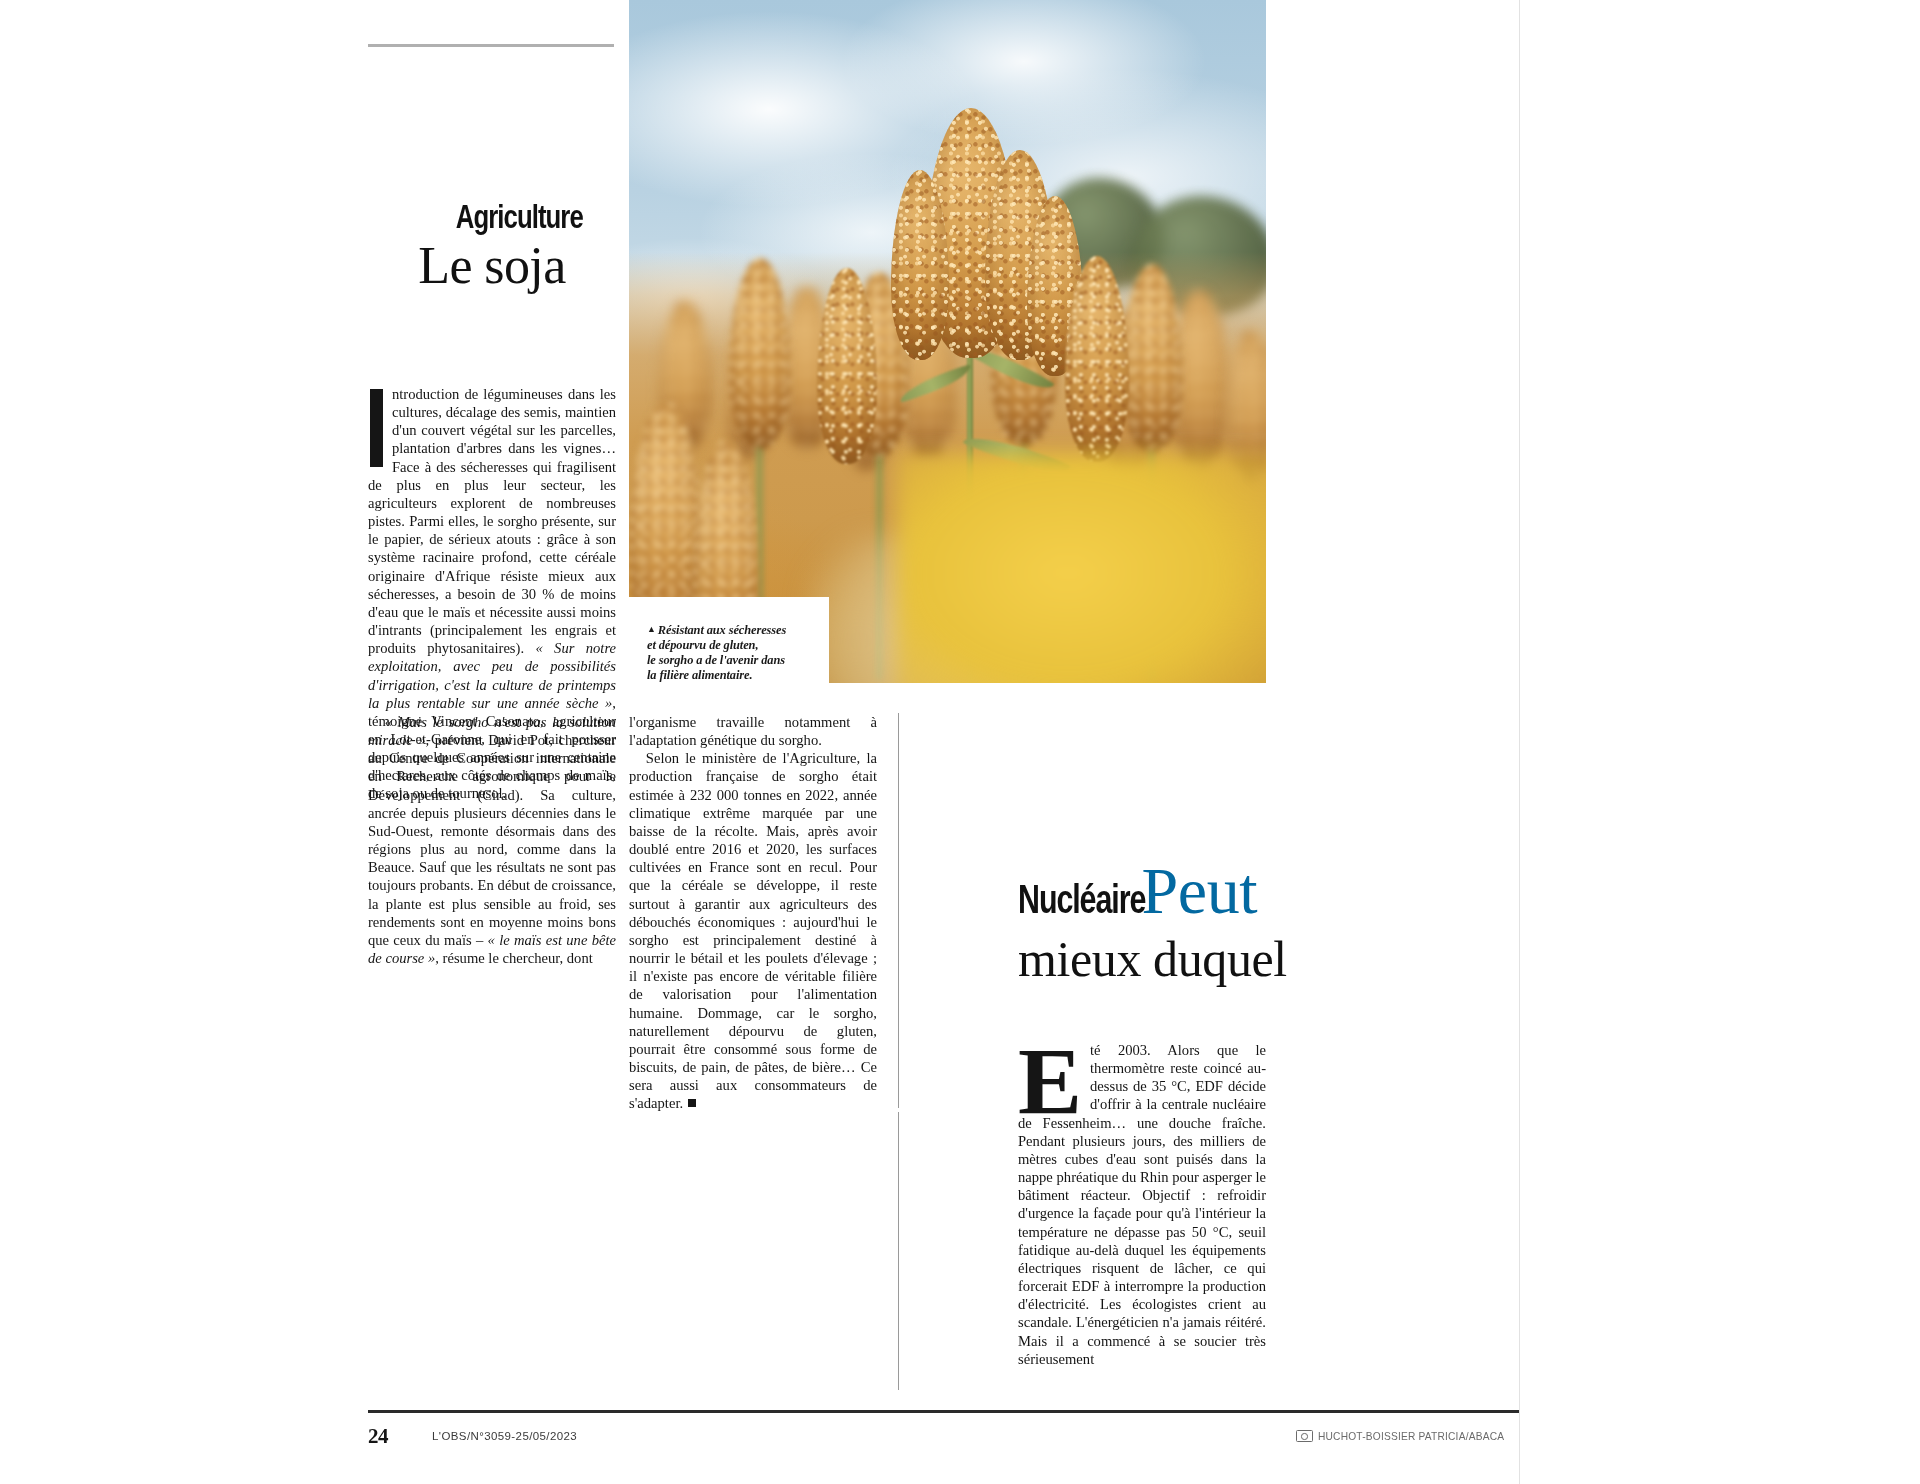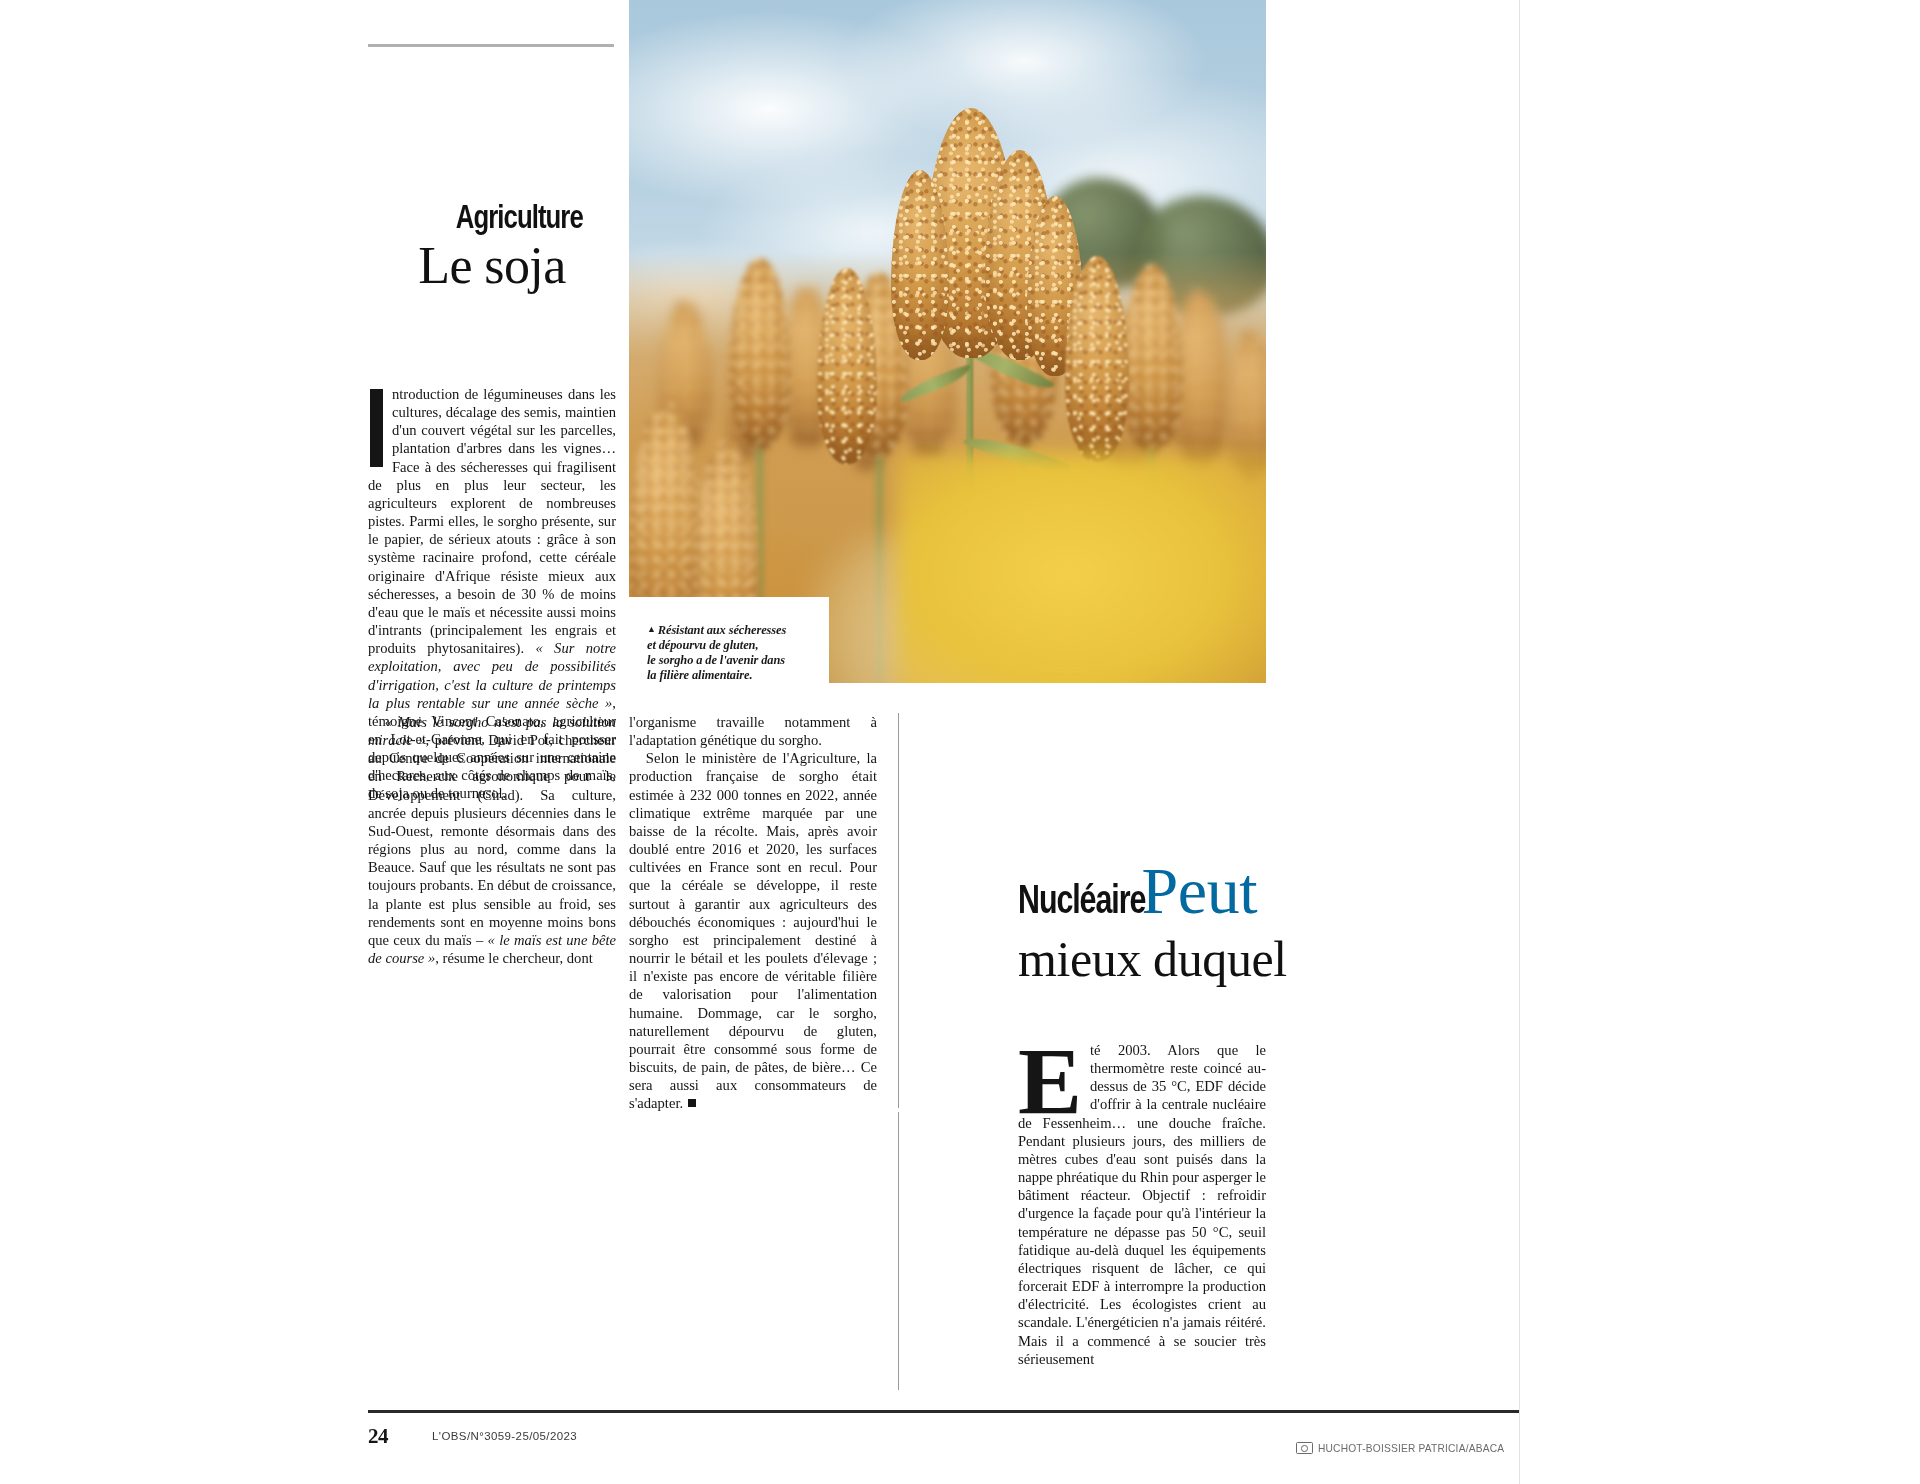--- a/index.html
+++ b/index.html
@@ -283,21 +283,21 @@
     color:#3a3a3a;
   }
   .credit{
     position:absolute;
     left:1296px; top:1430px;
     font-family:"Liberation Sans", sans-serif;
     font-size:10.2px;
     letter-spacing:.2px;
     color:#6b6b6b;
     white-space:nowrap;
-    display:flex;align-items:center;gap:5px;margin-top:12px;
+    display:flex;align-items:center;gap:5px;
   }
   .cam-icon{
     display:inline-block;width:15px;height:10px;
     border:1.4px solid #6b6b6b;border-radius:1.5px;
     position:relative;flex:none;
   }
   .cam-icon::after{
     content:"";position:absolute;left:4.3px;top:2.4px;
     width:4.4px;height:4.4px;border:1.3px solid #6b6b6b;border-radius:50%;
   }

